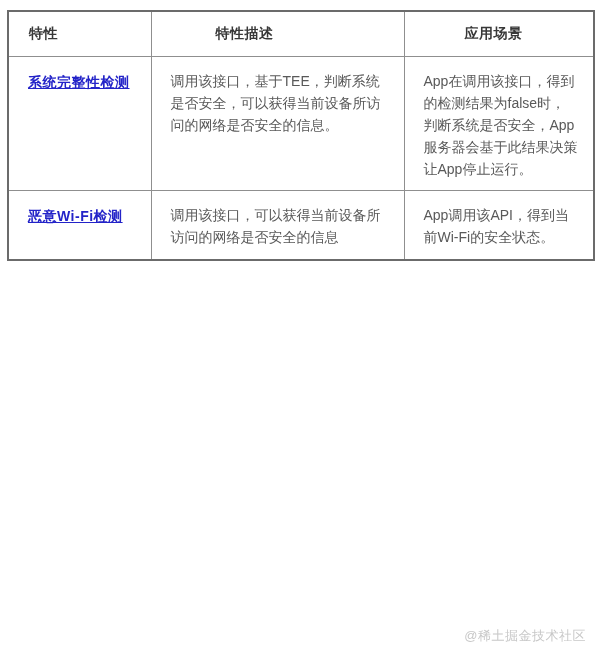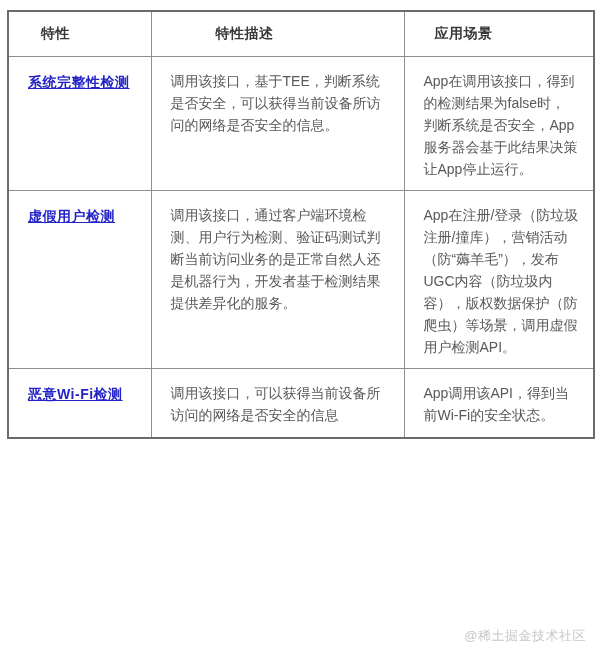--- a/index.html
+++ b/index.html
@@ -37,23 +37,23 @@
     word-break:break-word;
   }
   th{
     height:45px;
     vertical-align:middle;
     font-weight:bold;
     color:var(--header_text);
     text-align:left;
     letter-spacing:0.5px;
   }
-  th.h1{padding-left:32px;}
+  th.h1{padding-left:20px;}
   th.h2{padding-left:64px;}
-  th.h3{padding-left:30px;}
+  th.h3{padding-left:60px;}
   td{
     color:var(--body_text);
     line-height:22px;
     padding:13px 14px 10px 19px;
   }
   td.cell-feature{padding-top:14px;}
   td.cell-feature a{
     color:var(--link);
     font-weight:bold;
     text-decoration:underline;
@@ -89,25 +89,20 @@
       <th class="h2">特性描述</th>
       <th class="h3">应用场景</th>
     </tr>
   </thead>
   <tbody>
     <tr class="r1">
       <td class="cell-feature"><a>系统完整性检测</a></td>
       <td>调用该接口，基于TEE，判断系统是否安全，可以获得当前设备所访问的网络是否安全的信息。</td>
       <td>App在调用该接口，得到的检测结果为false时，判断系统是否安全，App服务器会基于此结果决策让App停止运行。</td>
     </tr>
-    <tr class="r4">
-      <td class="cell-feature"><a>虚假用户检测</a></td>
-      <td>调用该接口，通过客户端环境检测、用户行为检测、验证码测试判断当前访问业务的是正常自然人还是机器行为，开发者基于检测结果提供差异化的服务。</td>
-      <td>App在注册/登录（防垃圾注册/撞库），营销活动（防“薅羊毛”），发布UGC内容（防垃圾内容），版权数据保护（防爬虫）等场景，调用虚假用户检测API。</td>
-    </tr>
     <tr class="r5">
       <td class="cell-feature"><a>恶意Wi-Fi检测</a></td>
       <td>调用该接口，可以获得当前设备所访问的网络是否安全的信息</td>
       <td>App调用该API，得到当前Wi-Fi的安全状态。</td>
     </tr>
   </tbody>
 </table>
 
 <div class="watermark">@稀土掘金技术社区</div>
 

